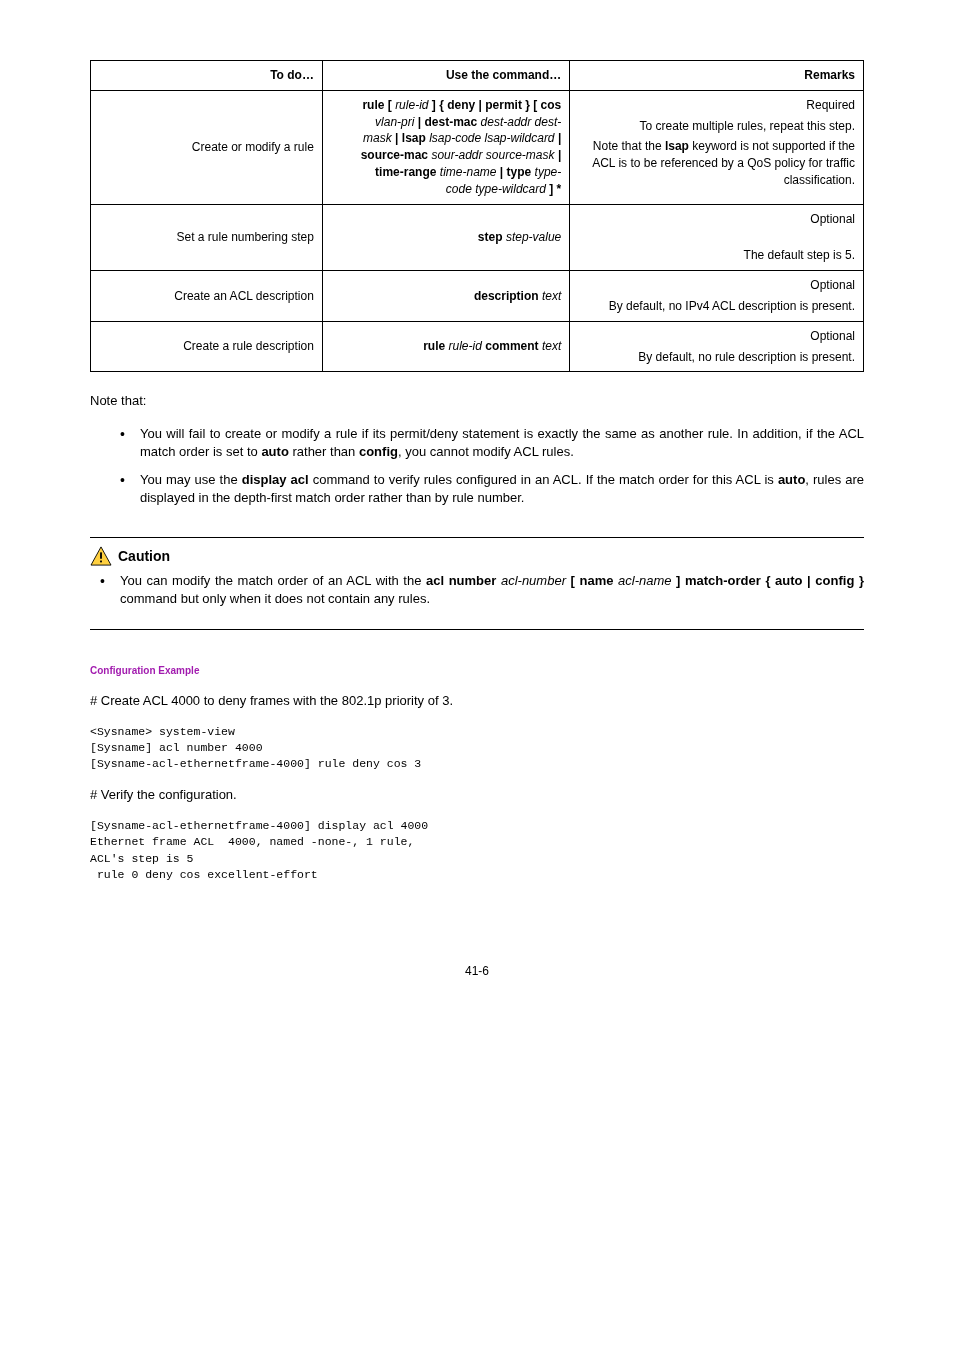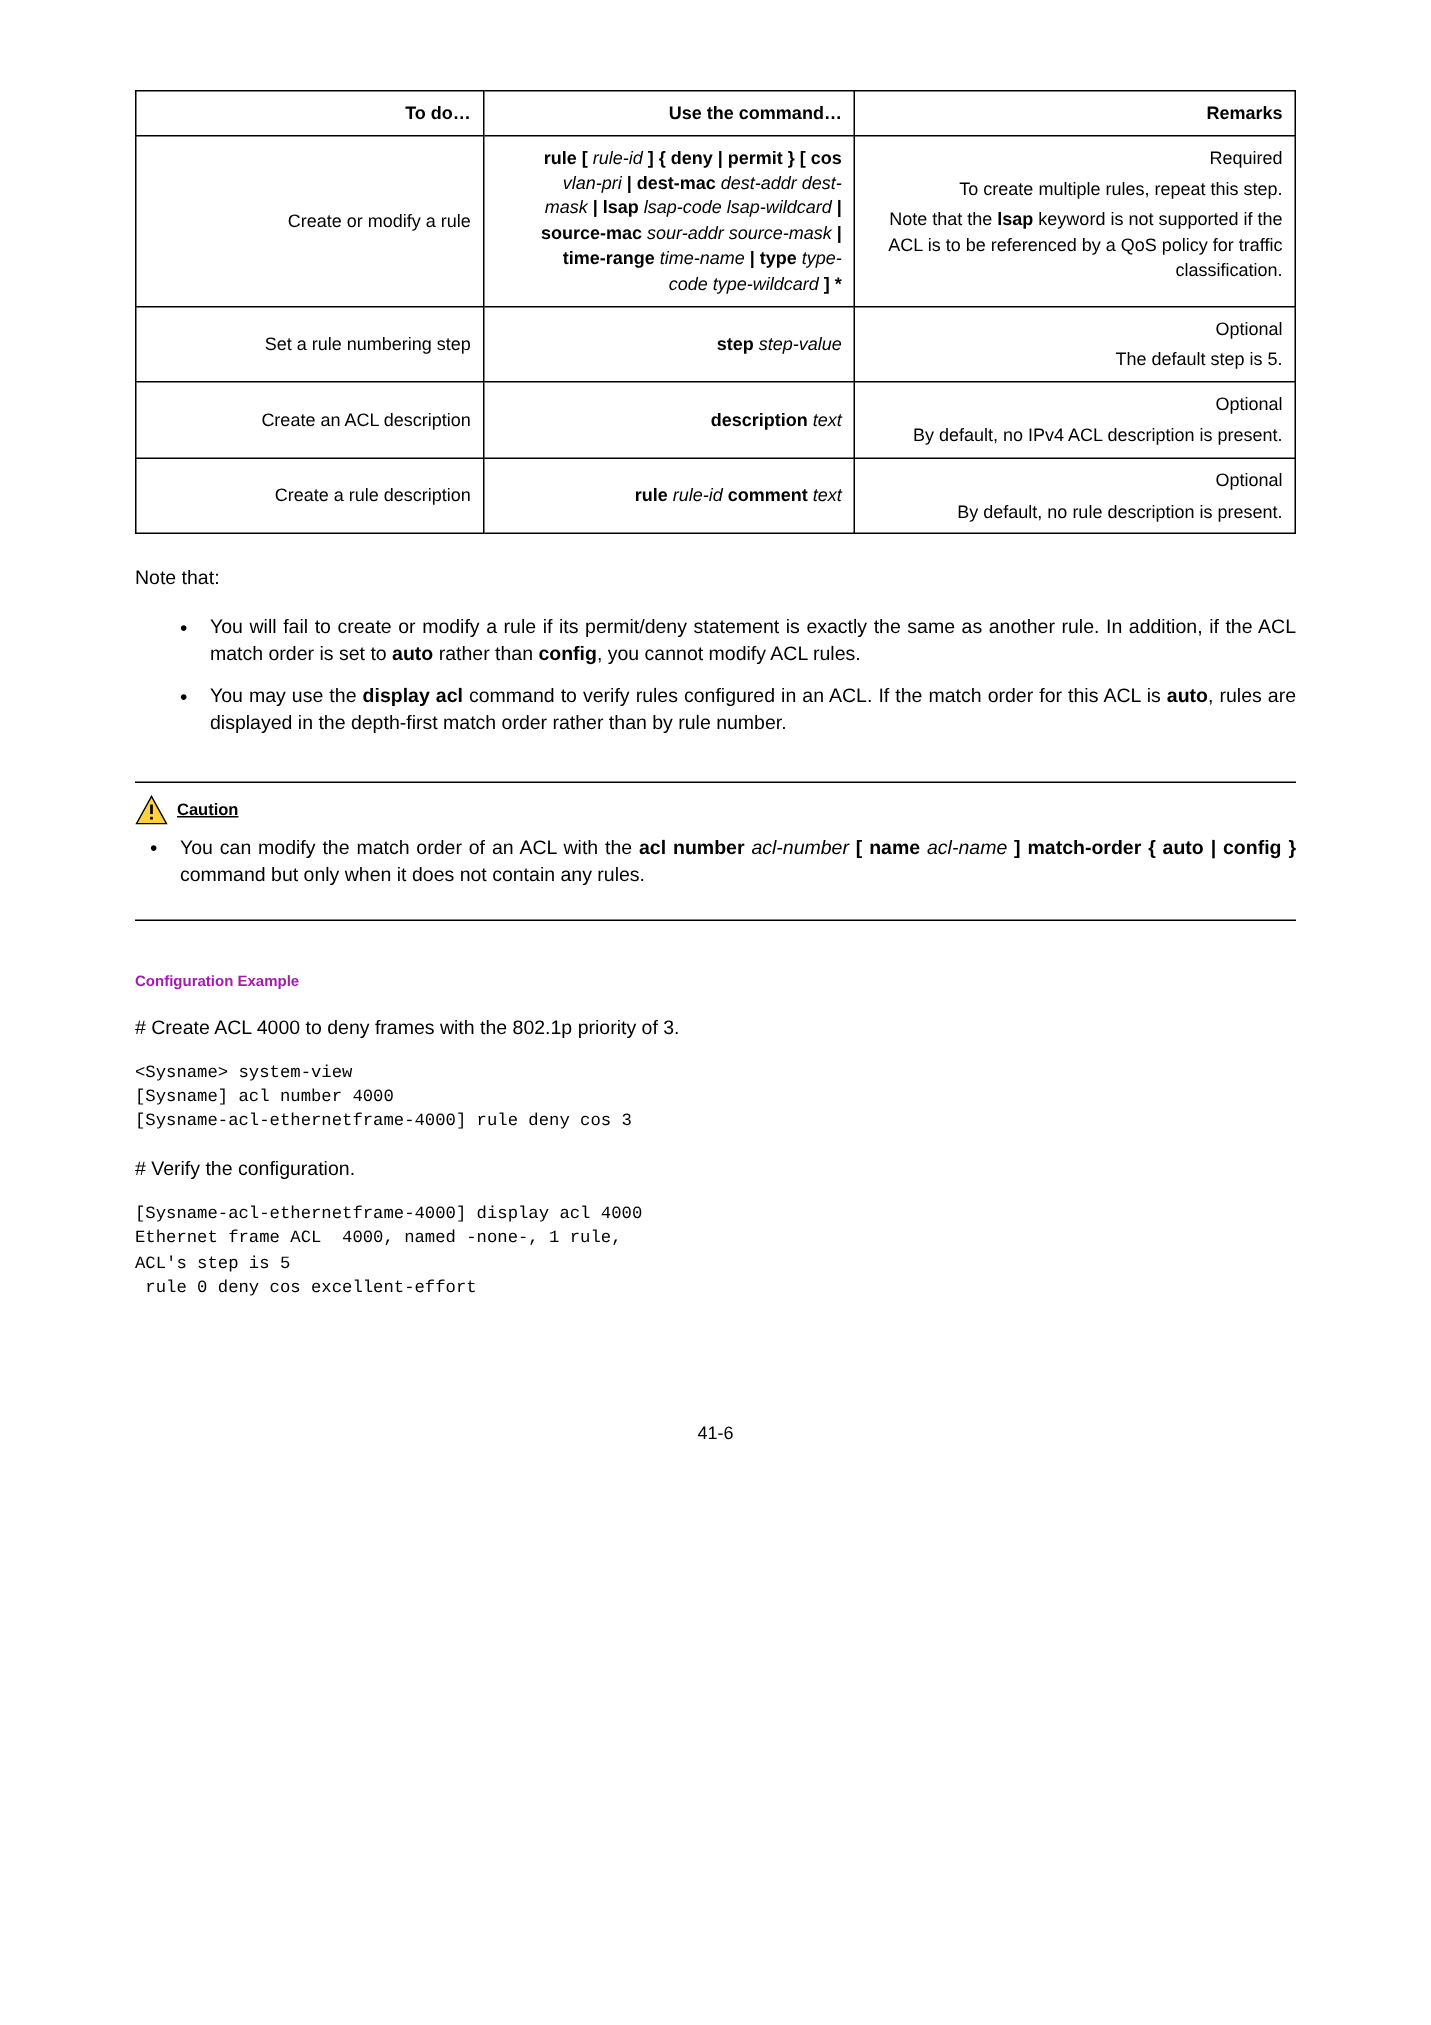--- a/index.html
+++ b/index.html
@@ -63,22 +63,21 @@
     align-items: center;
     margin-bottom: 6px;
   }
   .caution-icon {
     width: 22px;
     height: 20px;
     margin-right: 6px;
   }
   .caution-label {
     font-weight: bold;
-    font-size: 11px;
-    text-decoration: underline;
+    font-size: 14px;
   }
   .section-heading {
     color: #a21caf;
     font-weight: bold;
     margin-top: 34px;
     margin-bottom: 12px;
     font-size: 10px;
   }
   .config {
     font-family: "Courier New", monospace;
@@ -125,21 +124,21 @@
     </td>
   </tr>
 
   <tr>
     <td class="mid">Set a rule numbering step</td>
     <td class="mid">
       <span class="cmd">step</span> <span class="arg">step-value</span>
     </td>
     <td>
       <div>Optional</div>
-      <div style="margin-top:4px">The default step is 5.</div>
+      <div style="margin-top:20px">The default step is 5.</div>
     </td>
   </tr>
 
   <tr>
     <td class="mid">Create an ACL description</td>
     <td class="mid">
       <span class="cmd">description</span> <span class="arg">text</span>
     </td>
     <td>
       <div>Optional</div>

